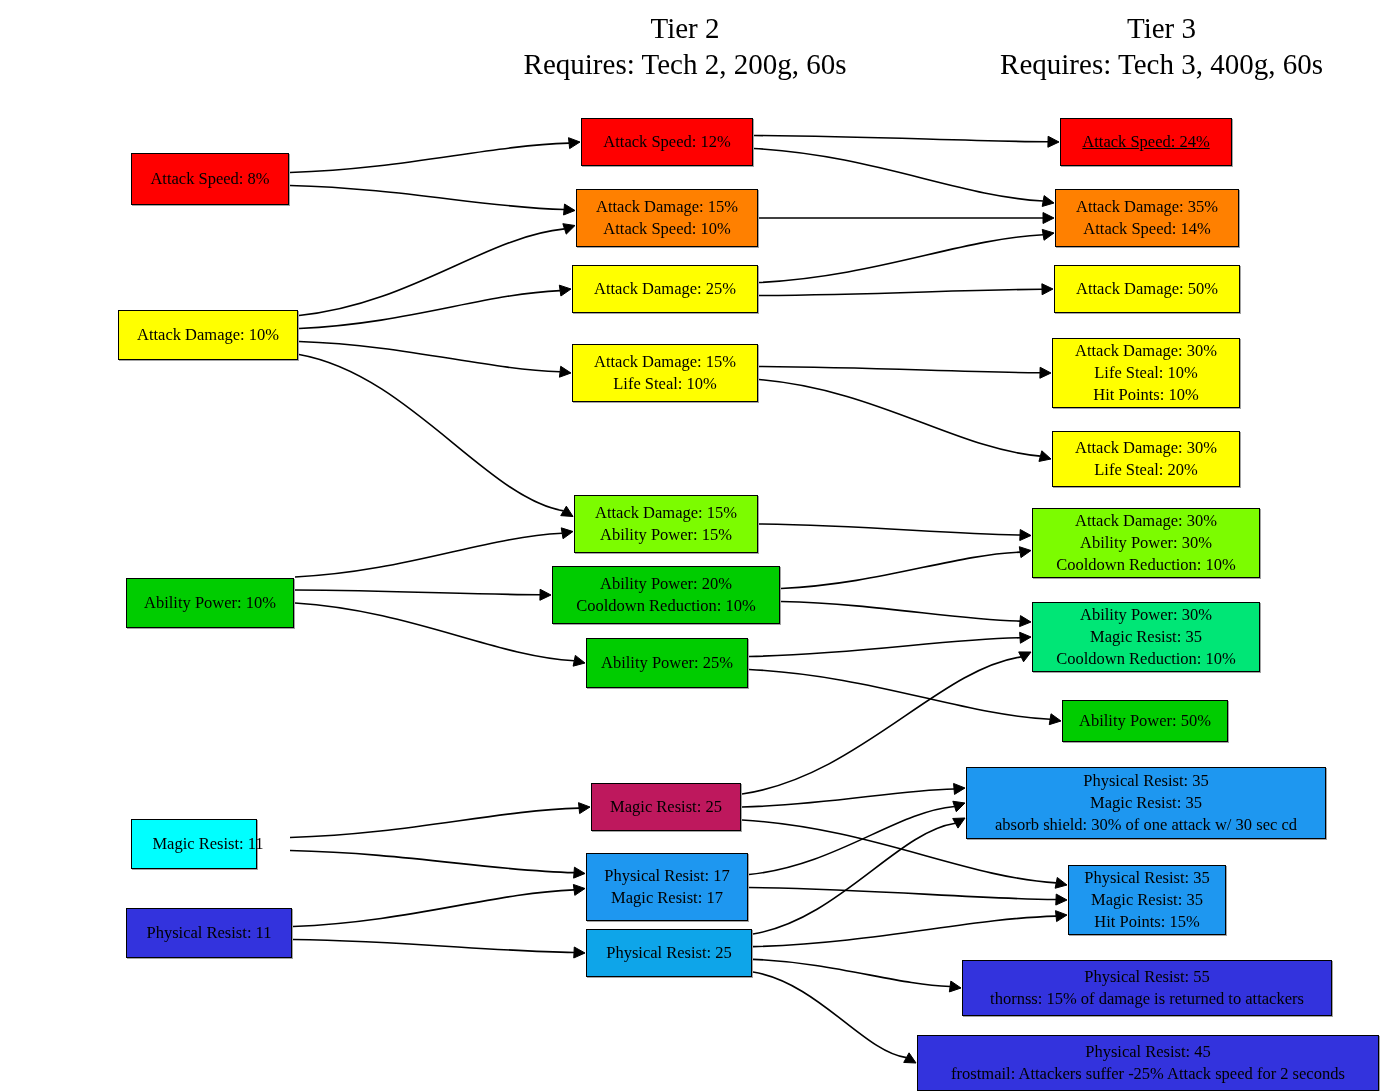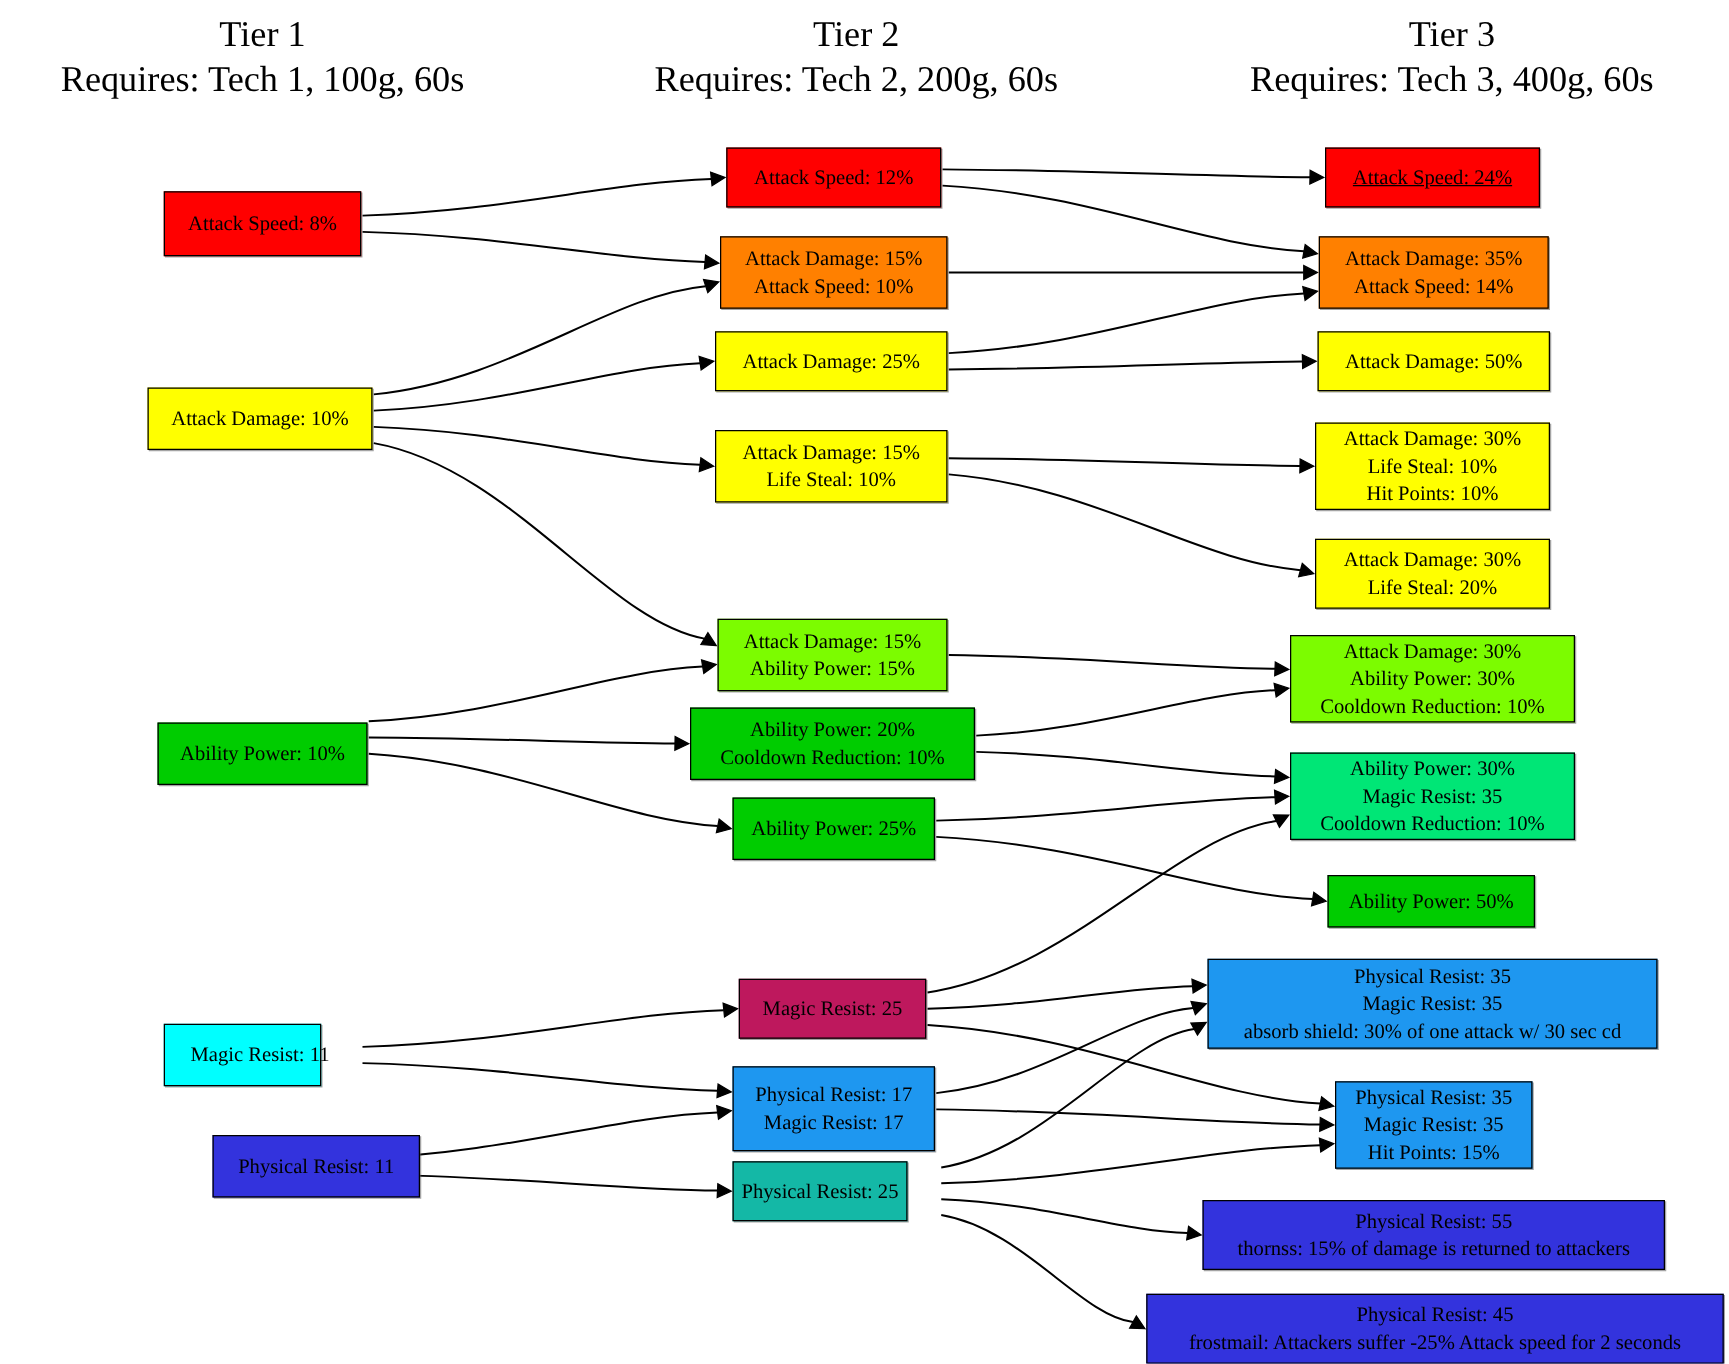--- a/index.html
+++ b/index.html
@@ -57,24 +57,20 @@
     white-space: nowrap;
     box-shadow: 1px 1px 0 rgba(90,90,90,0.55);
   }
   .node .line { display: block; }
 </style>
 </head>
 <body>
 
 <div id="root">
 
-  <div class="tier-header" style="left:0px; top:10px; width:420px;">
-    <span class="tier-title">Tier 1</span>
-    <span class="tier-req">Requires: Tech 1, 100g, 60s</span>
-  </div>
 
   <div class="tier-header" style="left:445px; top:10px; width:480px;">
     <span class="tier-title">Tier 2</span>
     <span class="tier-req">Requires: Tech 2, 200g, 60s</span>
   </div>
 
   <div class="tier-header" style="left:940px; top:10px; width:443px;">
     <span class="tier-title">Tier 3</span>
     <span class="tier-req">Requires: Tech 3, 400g, 60s</span>
   </div>
@@ -156,21 +152,21 @@
       </div>
       <div class="node" style="left: 118px; top: 310px; width: 180px; height: 50px; background: rgb(255, 255, 0);">
         <span class="line">Attack Damage: 10%</span>
       </div>
       <div class="node" style="left: 126px; top: 578px; width: 168px; height: 50px; background: rgb(0, 204, 0);">
         <span class="line">Ability Power: 10%</span>
       </div>
       <div class="node" style="left: 131px; top: 819px; width: 126px; height: 50px; background: rgb(0, 255, 255); padding-left: 28px;">
         <span class="line">Magic Resist: 11</span>
       </div>
-      <div class="node" style="left: 126px; top: 908px; width: 166px; height: 50px; background: rgb(51, 51, 221); margin-left: 44px;">
+      <div class="node" style="left: 126px; top: 908px; width: 166px; height: 50px; background: rgb(51, 51, 221);">
         <span class="line">Physical Resist: 11</span>
       </div>
       <div class="node" style="left: 581px; top: 118px; width: 172px; height: 48px; background: rgb(255, 0, 0);">
         <span class="line">Attack Speed: 12%</span>
       </div>
       <div class="node" style="left: 576px; top: 189px; width: 182px; height: 58px; background: rgb(255, 128, 0);">
         <span class="line">Attack Damage: 15%</span>
         <span class="line">Attack Speed: 10%</span>
       </div>
       <div class="node" style="left: 572px; top: 265px; width: 186px; height: 48px; background: rgb(255, 255, 0);">
@@ -191,21 +187,21 @@
       <div class="node" style="left: 586px; top: 638px; width: 162px; height: 50px; background: rgb(0, 204, 0);">
         <span class="line">Ability Power: 25%</span>
       </div>
       <div class="node" style="left: 591px; top: 783px; width: 150px; height: 48px; background: #be185d;">
         <span class="line">Magic Resist: 25</span>
       </div>
       <div class="node" style="left: 586px; top: 853px; width: 162px; height: 68px; background: rgb(30, 151, 240);">
         <span class="line">Physical Resist: 17</span>
         <span class="line">Magic Resist: 17</span>
       </div>
-      <div class="node" style="left: 586px; top: 929px; width: 140px; height: 48px; background: #14b8a6;">
+      <div class="node" style="left: 586px; top: 929px; width: 166px; height: 48px; background: #0ea5e9;">
         <span class="line">Physical Resist: 25</span>
       </div>
       <div class="node" style="left: 1060px; top: 118px; width: 172px; height: 48px; background: rgb(255, 0, 0); text-decoration: underline;">
         <span class="line">Attack Speed: 24%</span>
       </div>
       <div class="node" style="left: 1055px; top: 189px; width: 184px; height: 58px; background: rgb(255, 128, 0);">
         <span class="line">Attack Damage: 35%</span>
         <span class="line">Attack Speed: 14%</span>
       </div>
       <div class="node" style="left: 1054px; top: 265px; width: 186px; height: 48px; background: rgb(255, 255, 0);">

